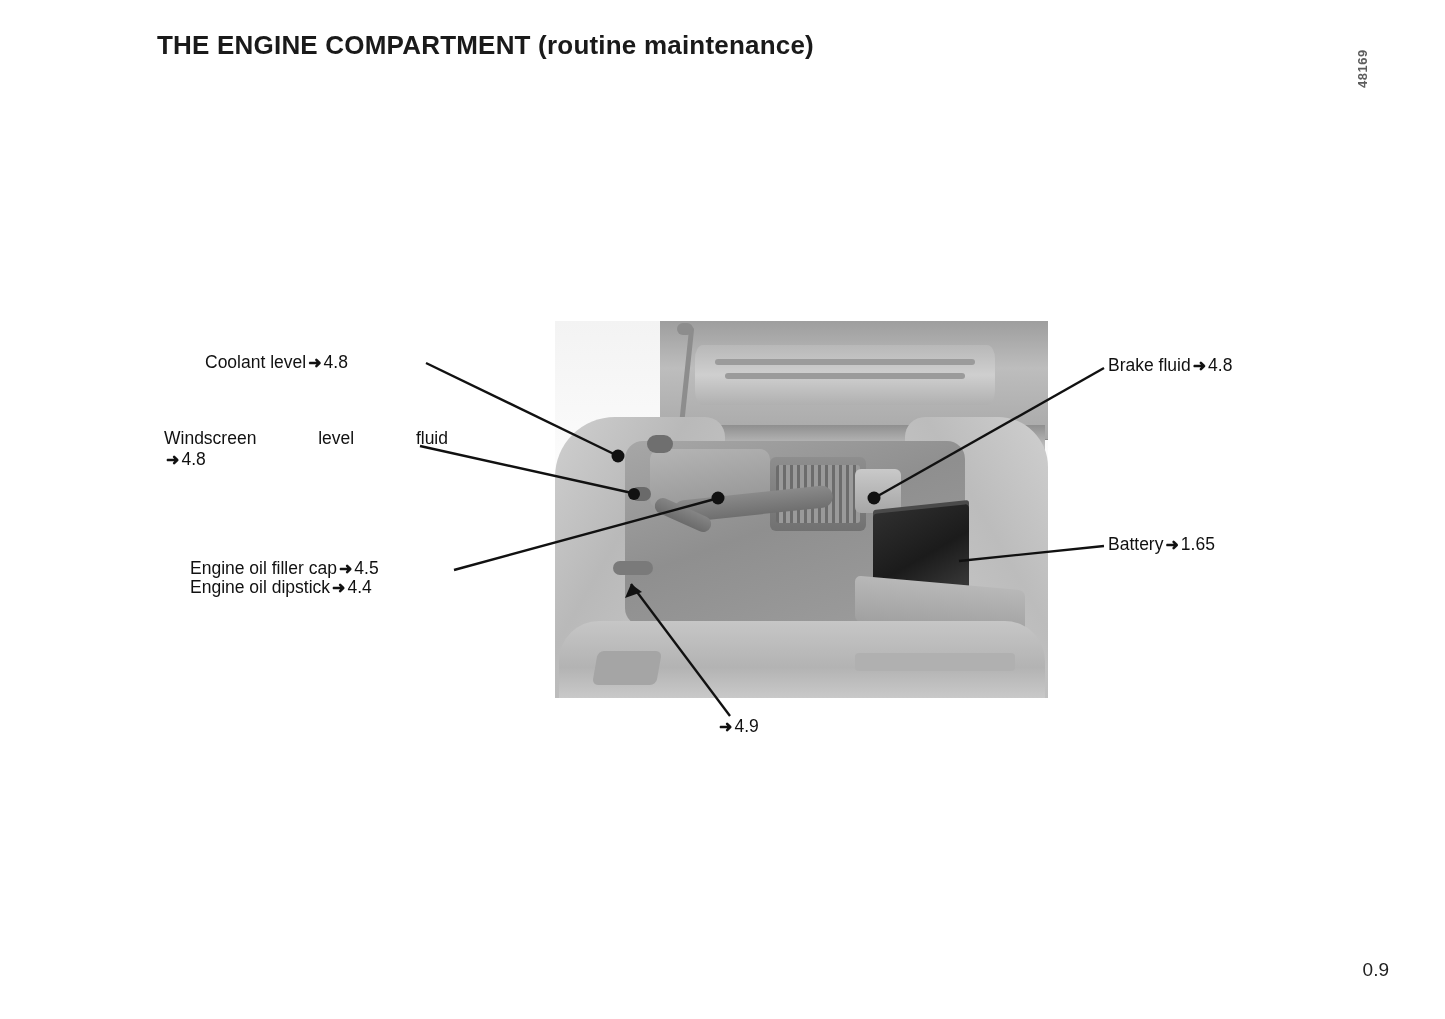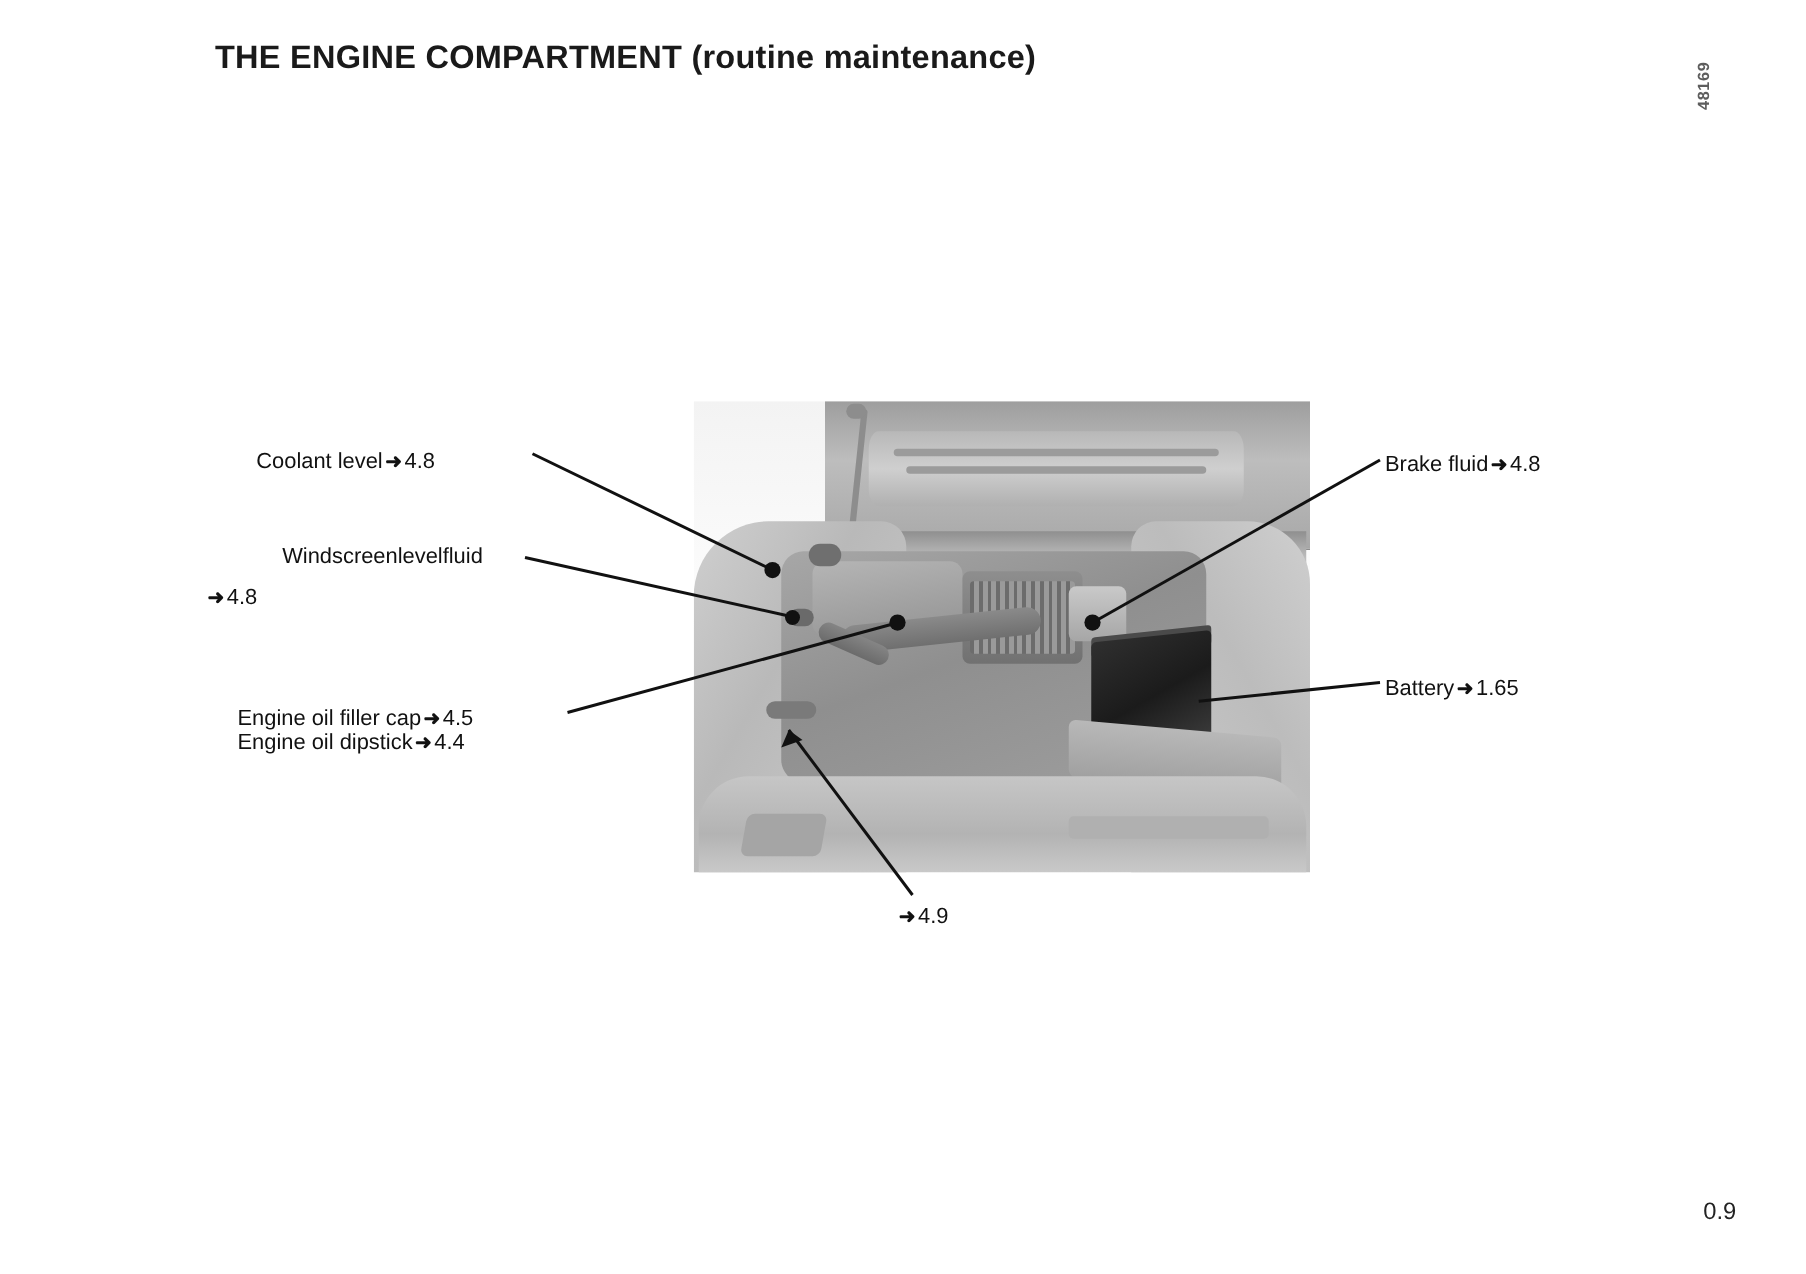--- a/index.html
+++ b/index.html
@@ -17,21 +17,21 @@
   }
 
   .page {
     position: absolute;
     inset: 0;
   }
 
   
   .page-title {
     position: absolute;
-    left: 172px;
+    left: 157px;
     top: 30px;
     font-size: 26px;
     font-weight: bold;
     letter-spacing: 0.2px;
     white-space: nowrap;
   }
 
   
   .side-code {
     position: absolute;
@@ -267,21 +267,21 @@
     left: 0; top: 0;
     width: 1190px;
     height: 840px;
     pointer-events: none;
   }
 
   
   .label {
     position: absolute;
     font-size: 17.5px;
-    line-height: 33px;
+    line-height: 21px;
     color: #111;
     white-space: nowrap;
   }
   .label.wrap {
     white-space: normal;
   }
   .arrow {
     font-weight: bold;
     font-size: 16px;
     padding: 0 2px;
@@ -366,21 +366,21 @@
 
       <path d="M566,636 L467,504" stroke="#111" stroke-width="2.4" fill="none"></path>
       <path d="M467,504 L461,518 L478,512 Z" fill="#111"></path>
     </svg>
 
     <div class="label lbl-coolant">
       <span>Coolant level</span><span class="arrow">➜</span><span>4.8</span>
     </div>
 
     <div class="label wrap lbl-washer">
-      <div style="display:flex;justify-content:center;width:284px;">
+      <div style="display:flex;justify-content:space-between;width:284px;">
         <span>Windscreen</span>
         <span>level</span>
         <span>fluid</span>
       </div>
       <div class="line2">
         <span class="arrow">➜</span><span>4.8</span>
       </div>
     </div>
 
     <div class="label lbl-filler">

